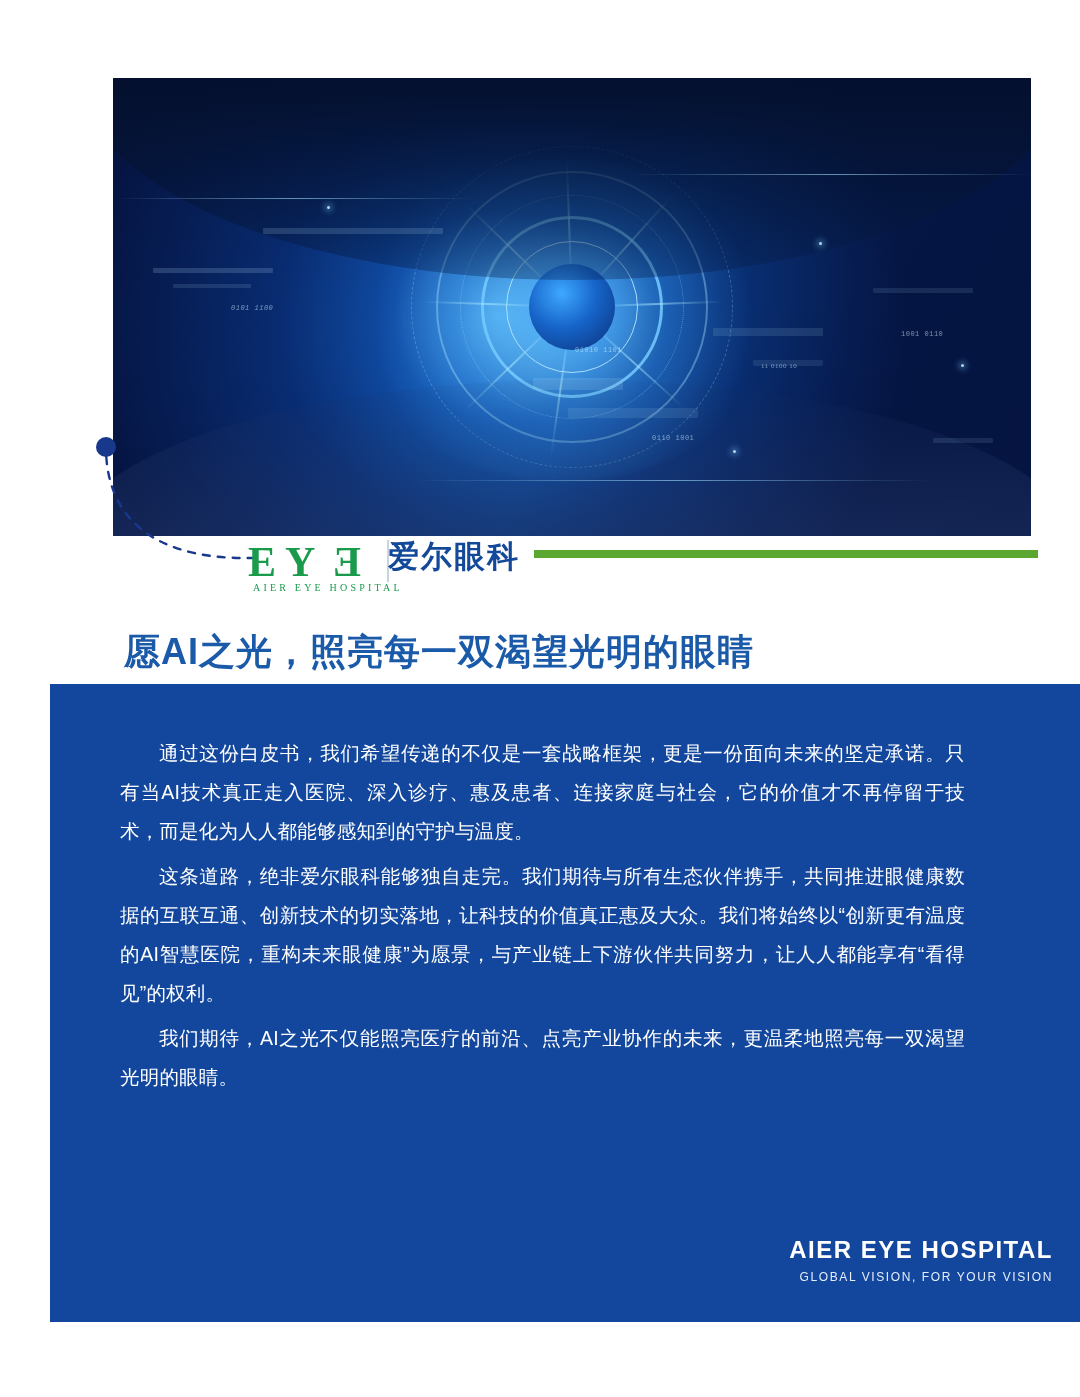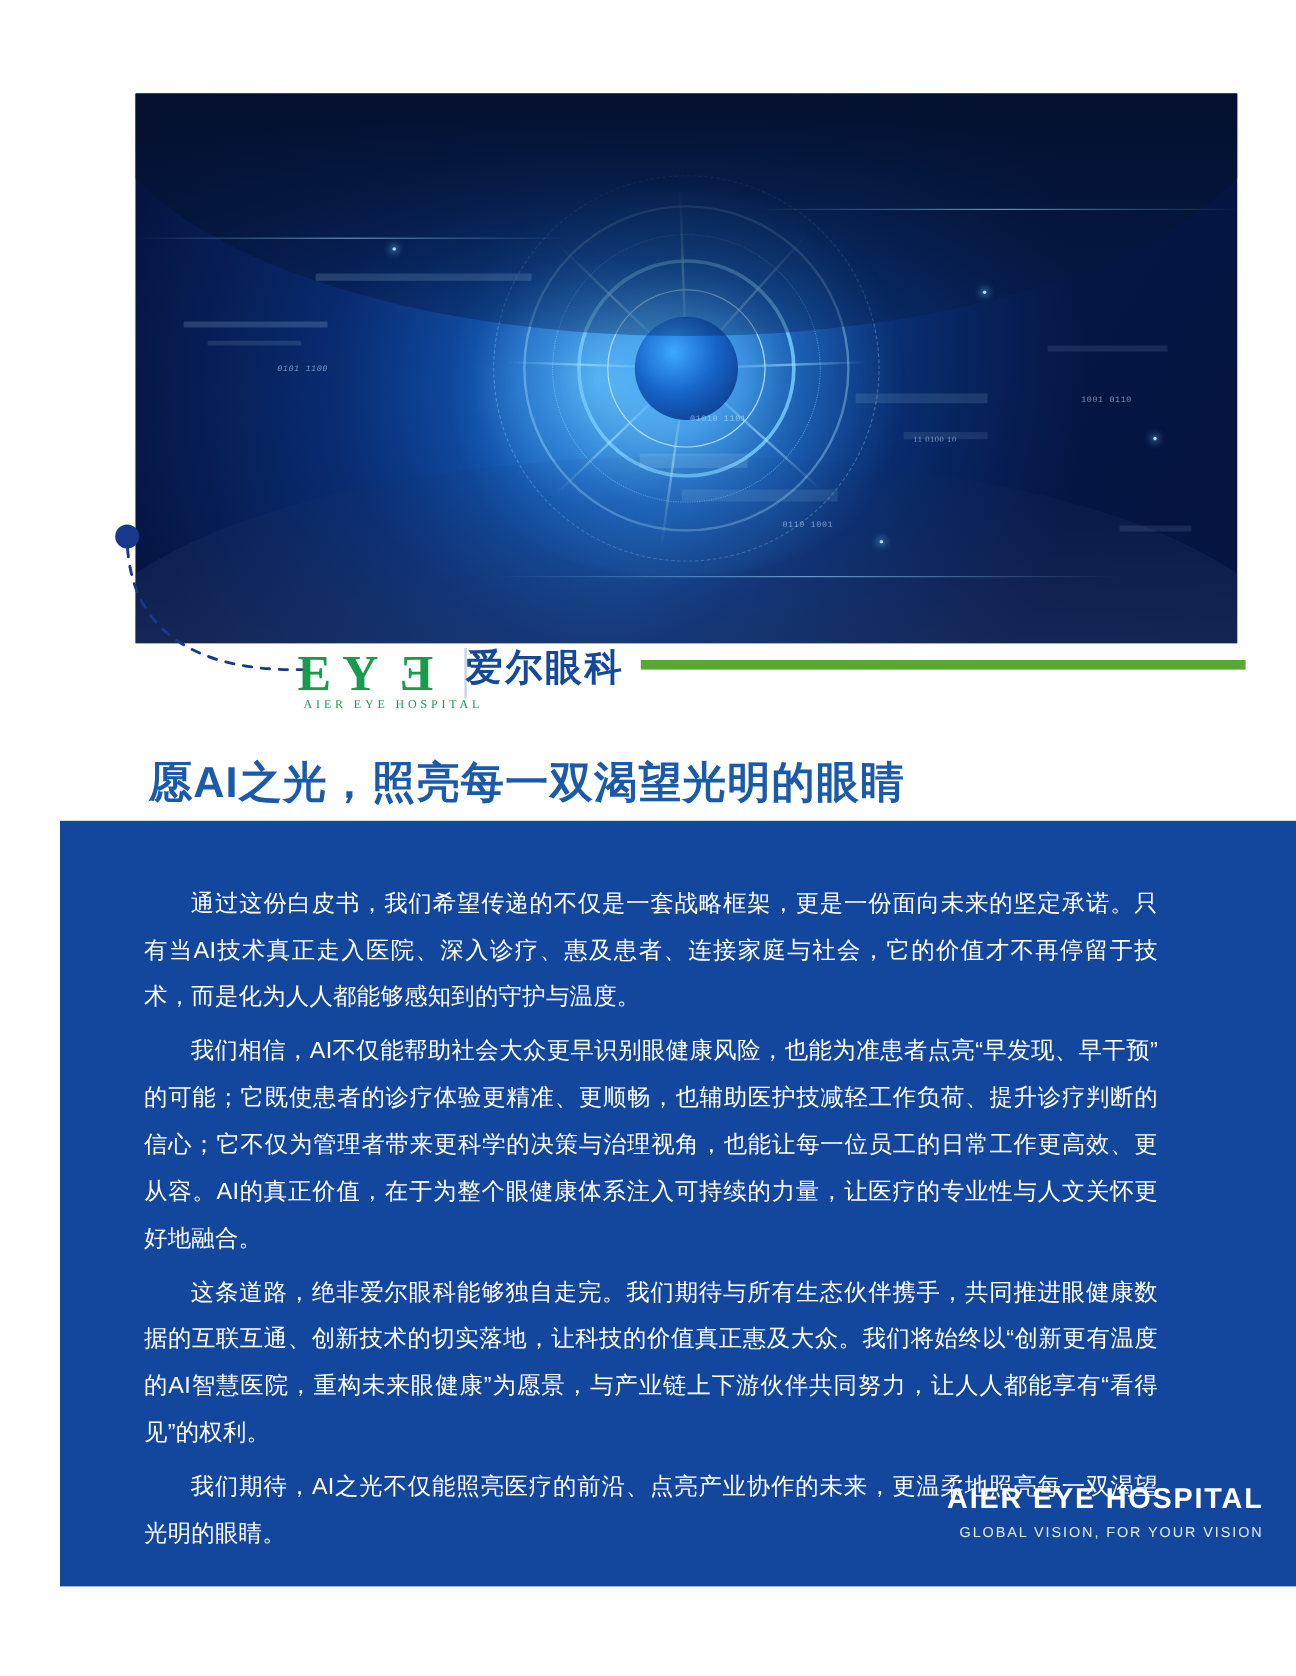--- a/index.html
+++ b/index.html
@@ -317,21 +317,20 @@
   <div class="logo-divider"></div>
   <div class="logo-cn">爱尔眼科</div>
   <div class="green-bar"></div>
 </div>
 
 <div class="headline">愿AI之光，照亮每一双渴望光明的眼睛</div>
 
 <div class="panel">
   <div class="panel-body">
     <p>通过这份白皮书，我们希望传递的不仅是一套战略框架，更是一份面向未来的坚定承诺。只有当AI技术真正走入医院、深入诊疗、惠及患者、连接家庭与社会，它的价值才不再停留于技术，而是化为人人都能够感知到的守护与温度。</p>
-    <p>我们相信，AI不仅能帮助社会大众更早识别眼健康风险，也能为准患者点亮“早发现、早干预”的可能；它既使患者的诊疗体验更精准、更顺畅，也辅助医护技减轻工作负荷、提升诊疗判断的信心；它不仅为管理者带来更科学的决策与治理视角，也能让每一位员工的日常工作更高效、更从容。AI的真正价值，在于为整个眼健康体系注入可持续的力量，让医疗的专业性与人文关怀更好地融合。</p>
     <p>这条道路，绝非爱尔眼科能够独自走完。我们期待与所有生态伙伴携手，共同推进眼健康数据的互联互通、创新技术的切实落地，让科技的价值真正惠及大众。我们将始终以“创新更有温度的AI智慧医院，重构未来眼健康”为愿景，与产业链上下游伙伴共同努力，让人人都能享有“看得见”的权利。</p>
     <p>我们期待，AI之光不仅能照亮医疗的前沿、点亮产业协作的未来，更温柔地照亮每一双渴望光明的眼睛。</p>
   </div>
   <div class="panel-footer">
     <div class="pf-main">AIER EYE HOSPITAL</div>
     <div class="pf-sub">GLOBAL VISION, FOR YOUR VISION</div>
   </div>
 </div>
 
 </body></html>

